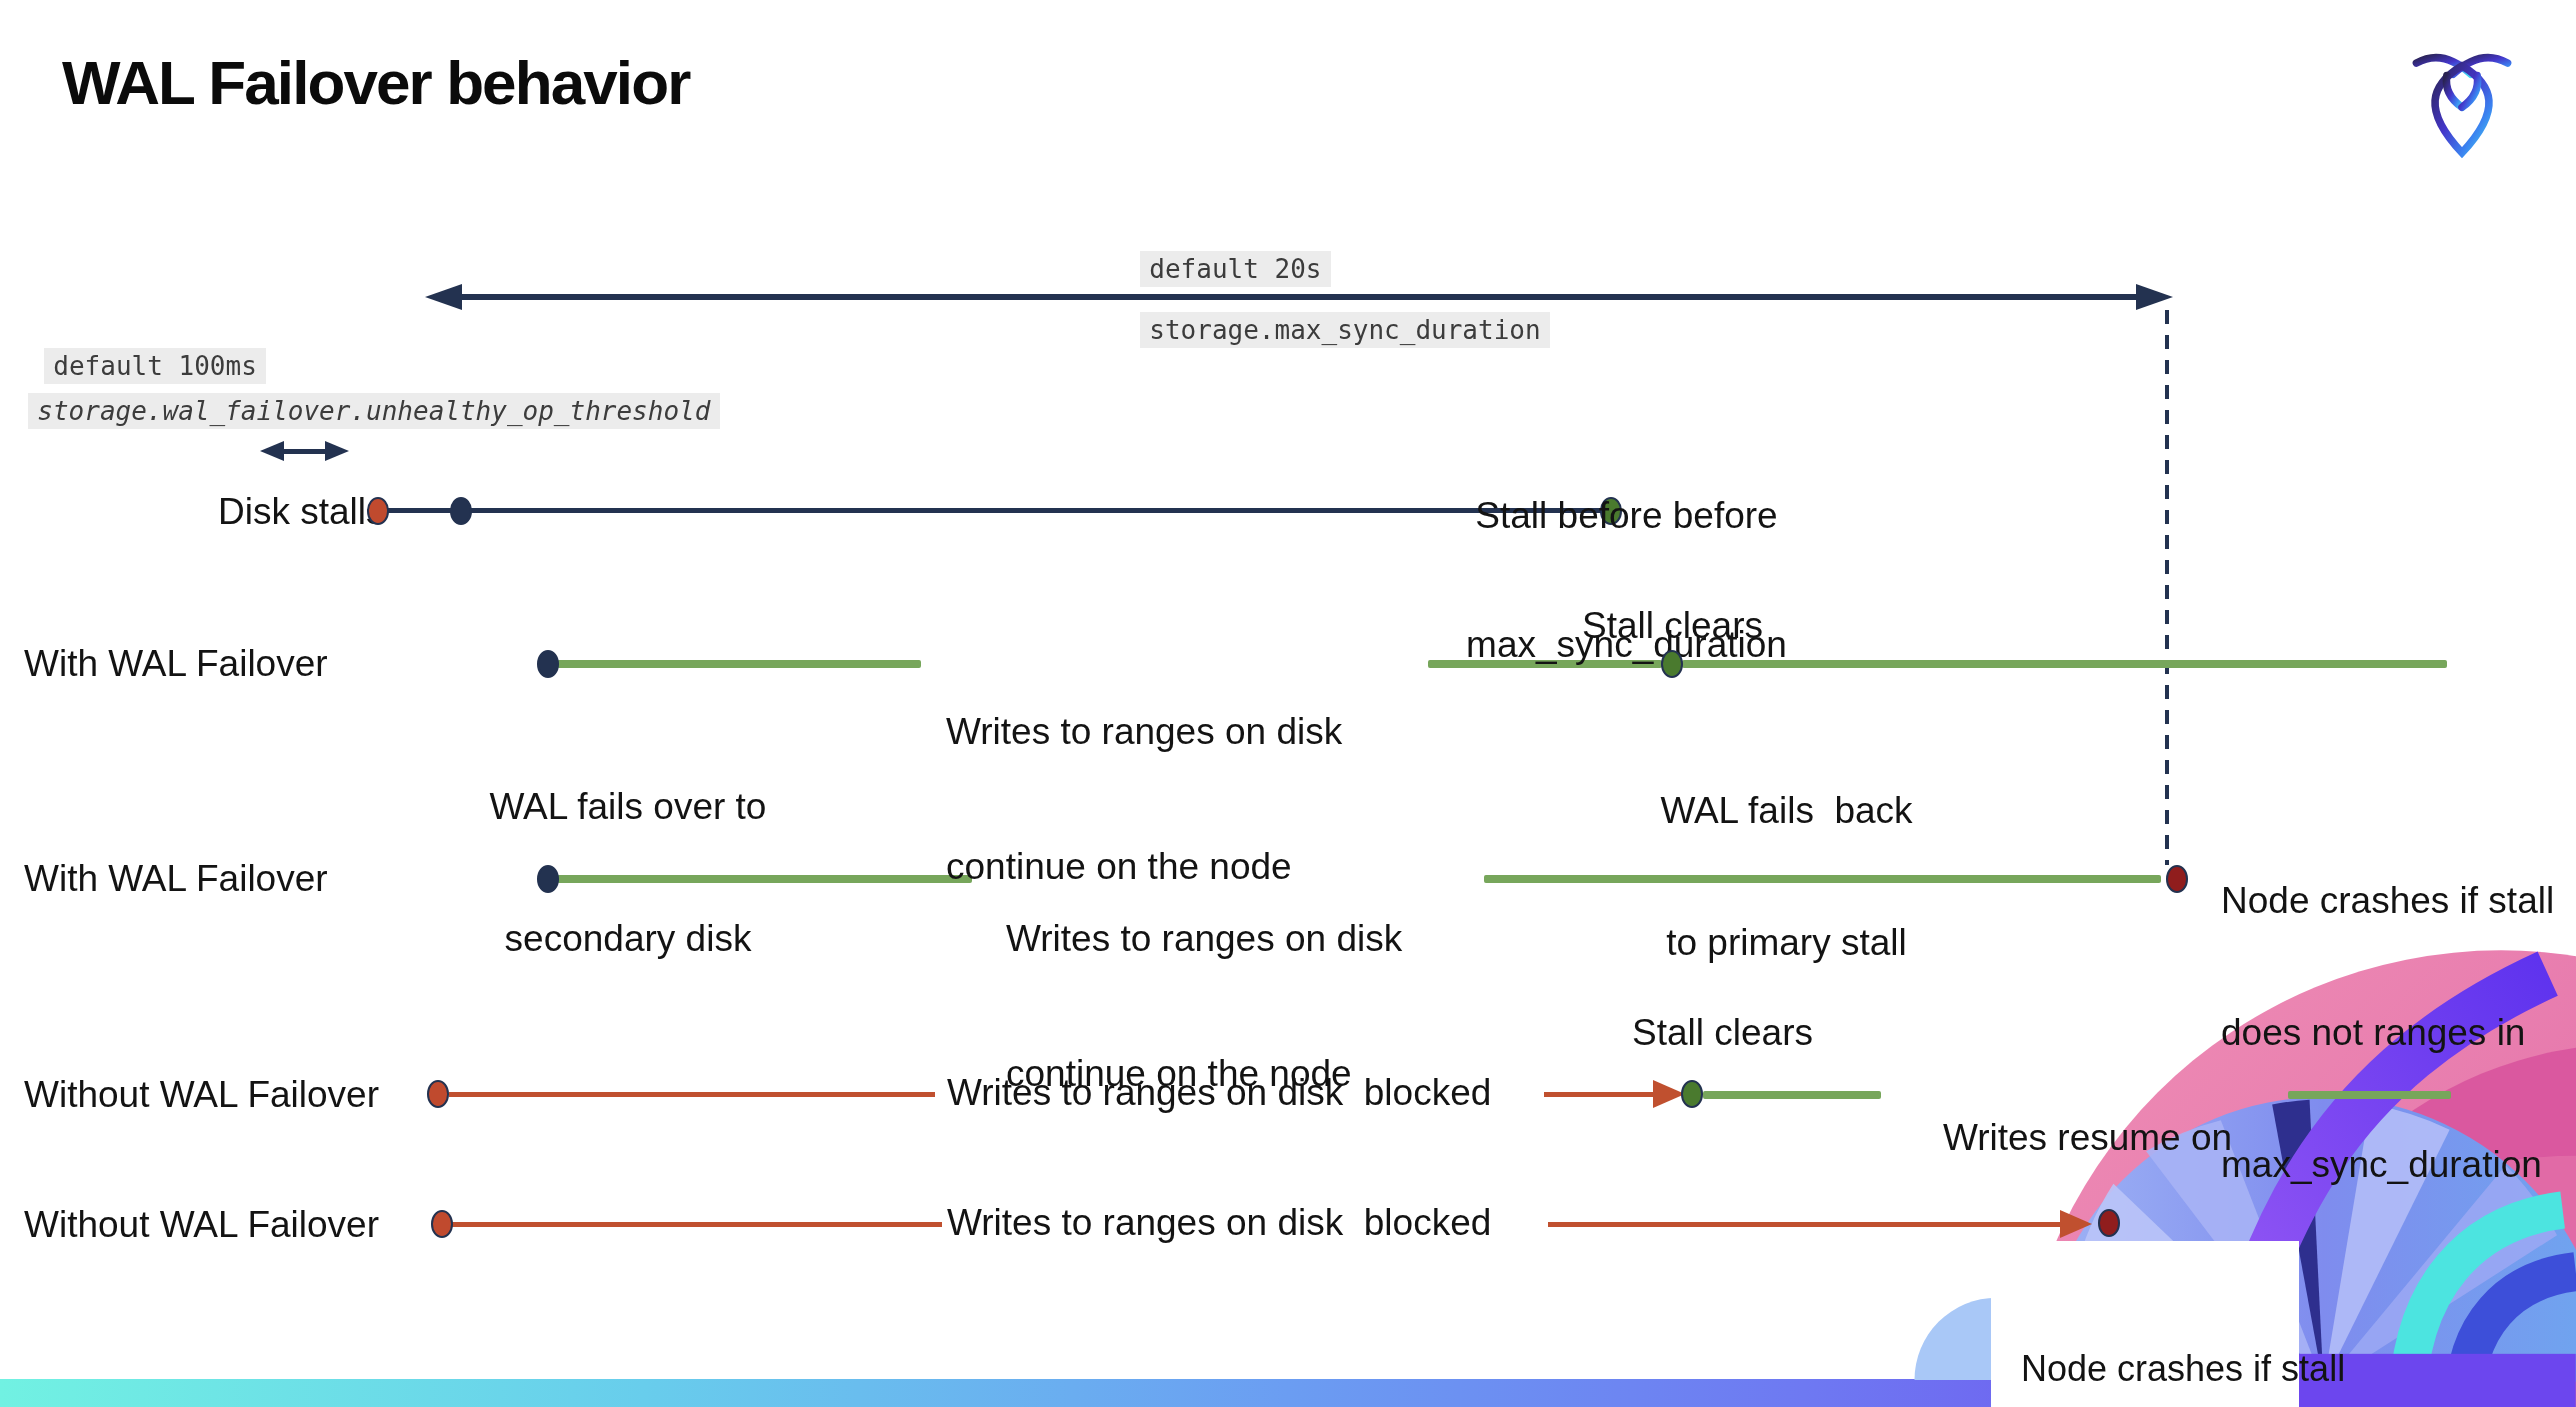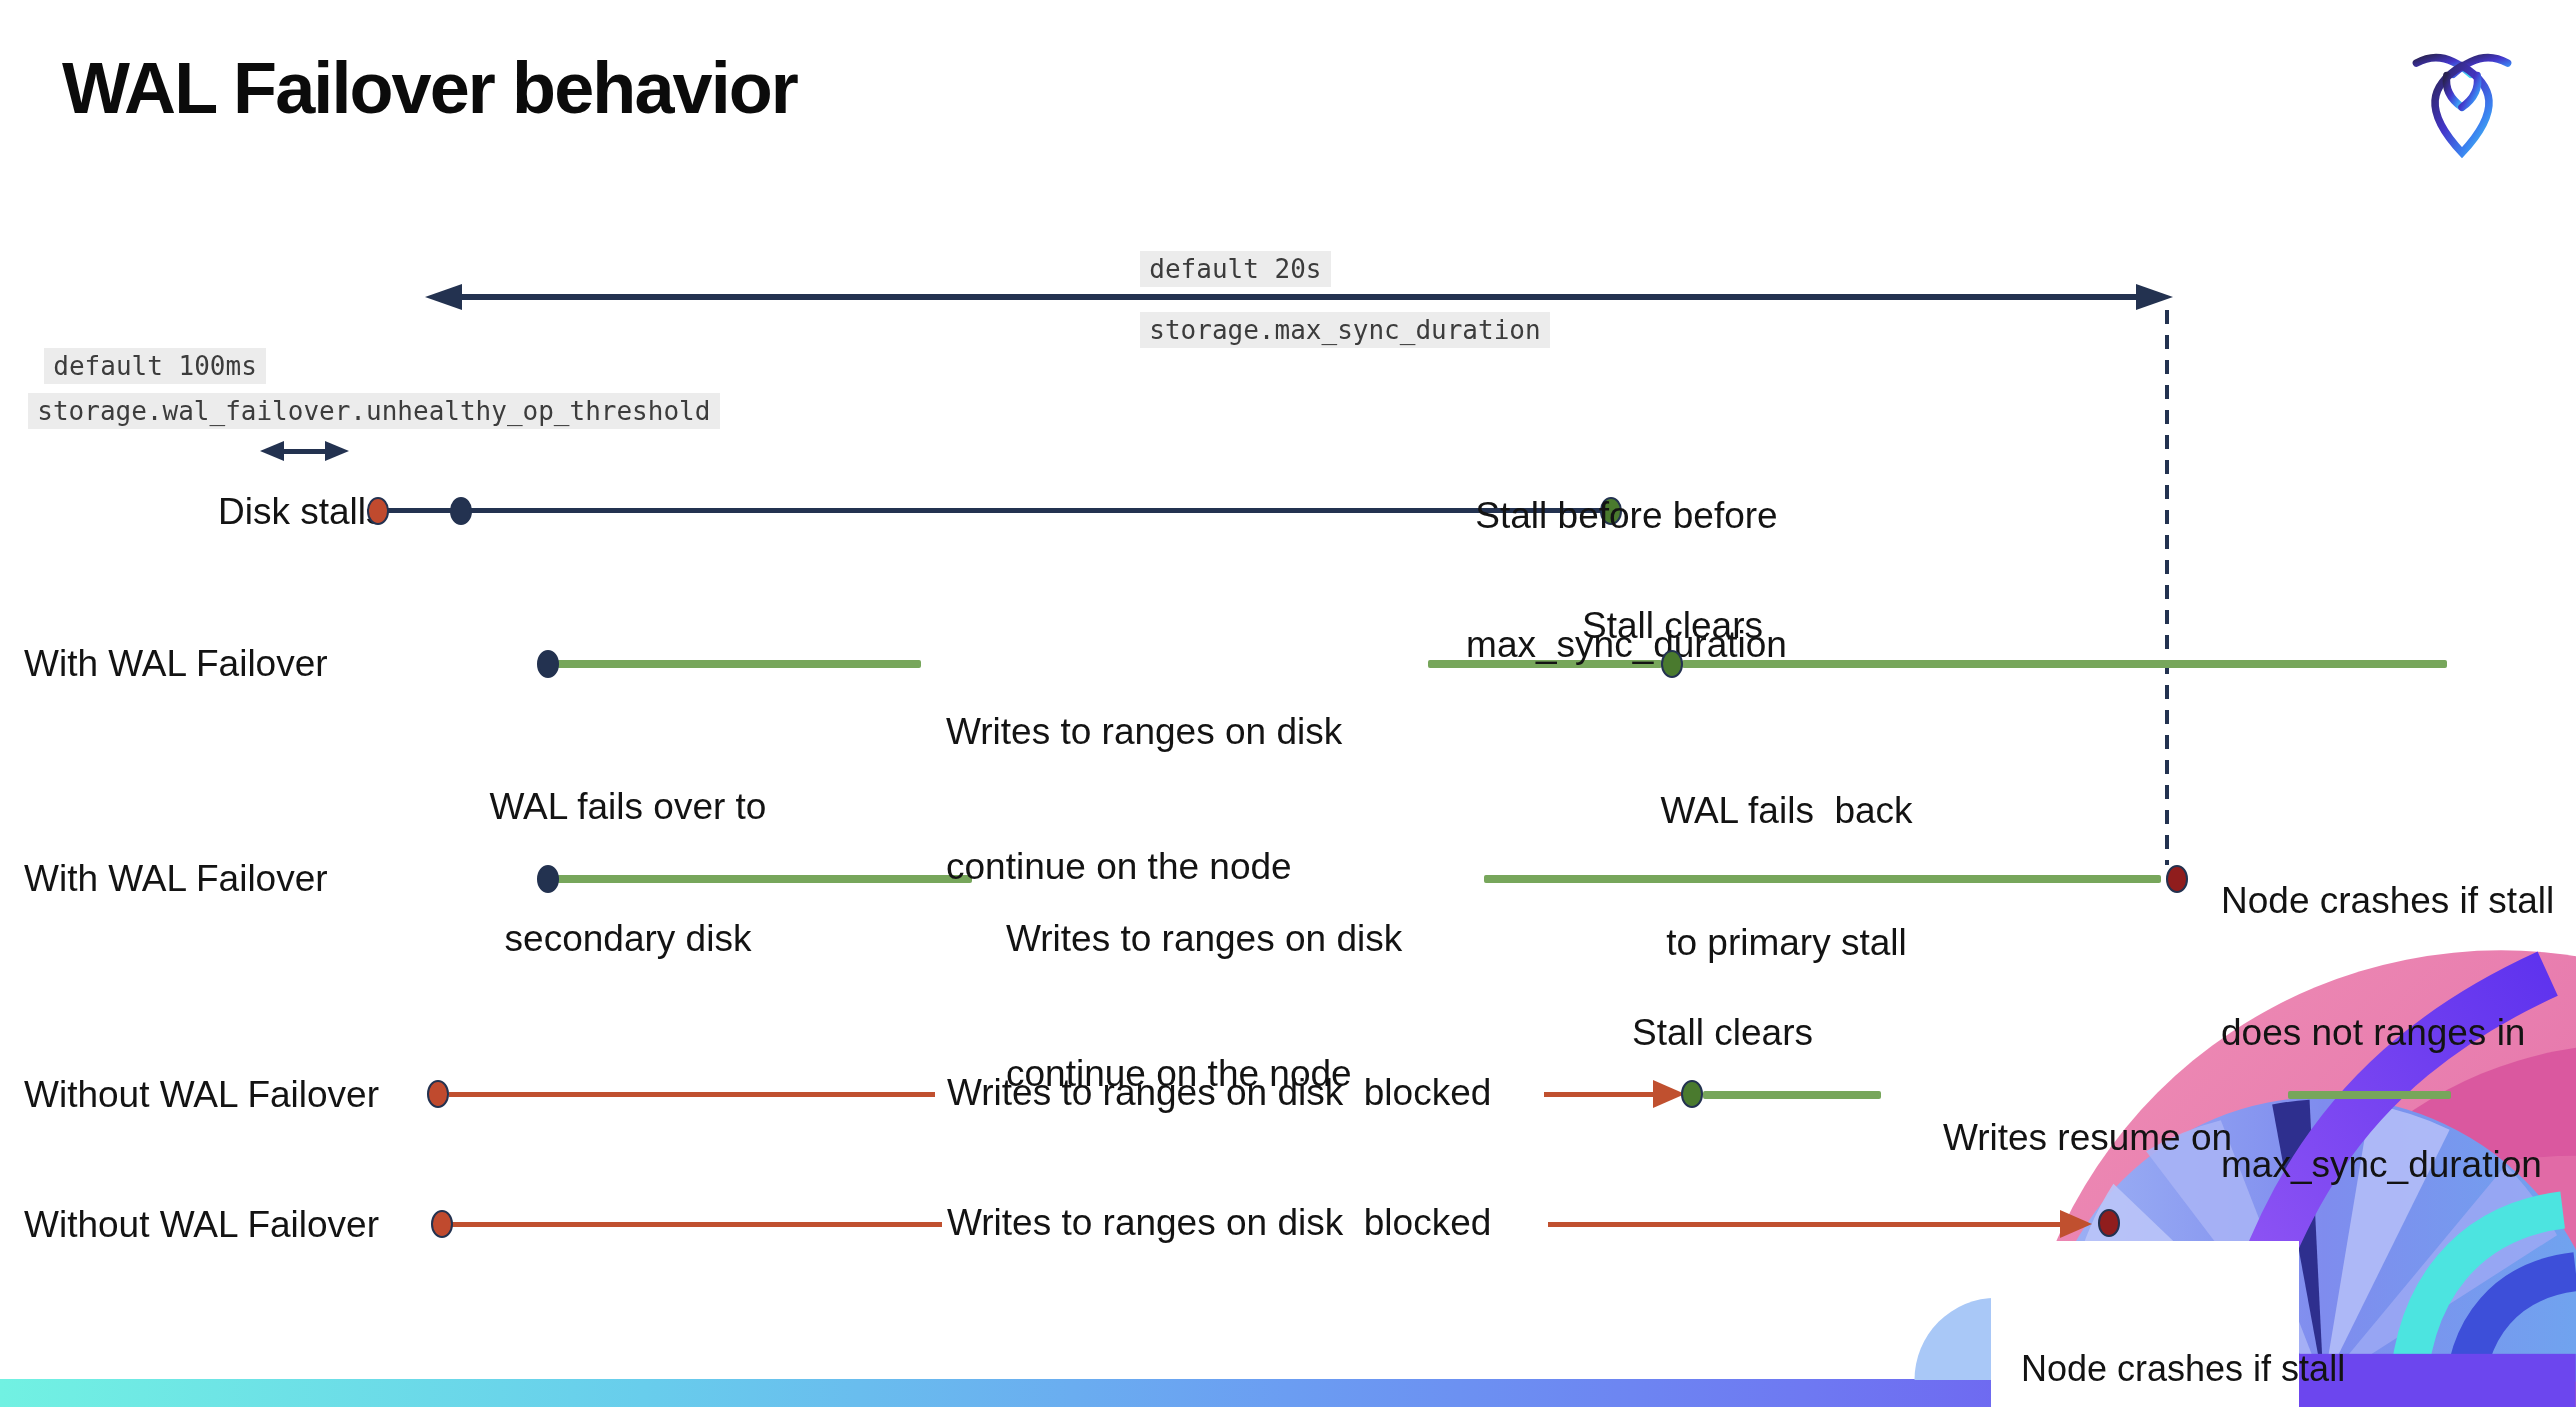--- a/index.html
+++ b/index.html
@@ -1,21 +1,21 @@
 <!DOCTYPE html>
 <html style="font-size:15px"><head>
 <meta charset="utf-8">
 <style>
   html,body{margin:0;padding:0;background:#ffffff;}
   #canvas{
     position:relative; width:2576px; height:1408px; overflow:hidden;
     background:#ffffff; font-family:"Liberation Sans", sans-serif; color:#131313;
   }
   .title{
-    position:absolute; left:62px; top:47px; font-size:72px; font-weight:bold;
+    position:absolute; left:62px; top:47px; font-size:62px; font-weight:bold;
     letter-spacing:-1.9px; color:#0b0b0b; white-space:pre;
   }
   .lbl{position:absolute; font-size:37px; line-height:44px; color:#131313; white-space:pre; z-index:5;}
   .center{text-align:center;}
   .mono{
     position:absolute; font-family:"DejaVu Sans Mono", monospace; font-size:26px;
     background:#ececec; color:#3c3c3c; padding:2.8px 9.3px; white-space:pre; z-index:4;
   }
   .hline{position:absolute; background:#233250; height:5.6px; z-index:3;}
   .gline{position:absolute; background:#77a65b; height:7.5px; border-radius:1.9px; z-index:3;}
@@ -72,21 +72,21 @@
 
   <div class="hline" style="left:439px; top:294px; width:1720px;"></div>
   <div class="tri tri-left" style="left:425px; top:284px;"></div>
   <div class="tri tri-right" style="left:2136px; top:284px;"></div>
   <div class="mono" style="left:1140px; top:251px;">default 20s</div>
   <div class="mono" style="left:1140px; top:296px;margin-top:16px;">storage.max_sync_duration</div>
 
   <div class="vdash" style="left:2165px; top:310px; height:555px;"></div>
 
   <div class="mono" style="left:44px; top:348px;">default 100ms</div>
-  <div class="mono" style="left:28px; top:393px;">storage.wal_failover.unhealthy_op_threshold</div>
+  <div class="mono" style="left:28px; top:393px;font-style:italic;">storage.wal_failover.unhealthy_op_threshold</div>
   <div class="hline" style="left:277px; top:449px; width:52px; height:4.7px;"></div>
   <div class="tri tri-left-sm" style="left:260px; top:441px;"></div>
   <div class="tri tri-right-sm" style="left:325px; top:441px;"></div>
 
   <div class="lbl" style="left:218px; top:490px;">Disk stalls</div>
   <div class="hline" style="left:379px; top:508px; width:1233px; height:4.7px;"></div>
   <div class="dot" style="left:367px; top:497px;"></div>
   <div class="dot dot-navy" style="left:450px; top:497px;"></div>
   <div class="dot dot-green" style="left:1600px; top:497px;"></div>
   <div class="lbl center" style="left:1430px; top:408px; width:393px; line-height:43px;">

